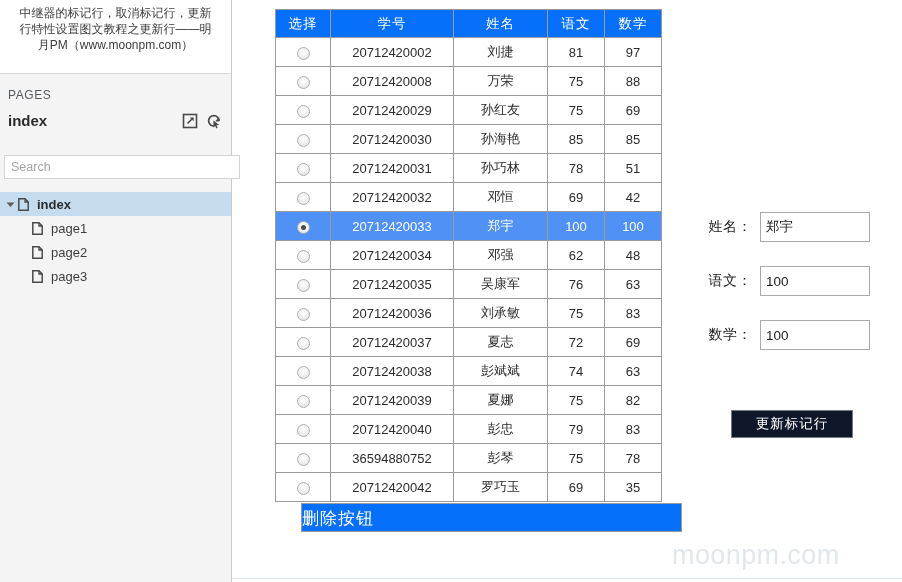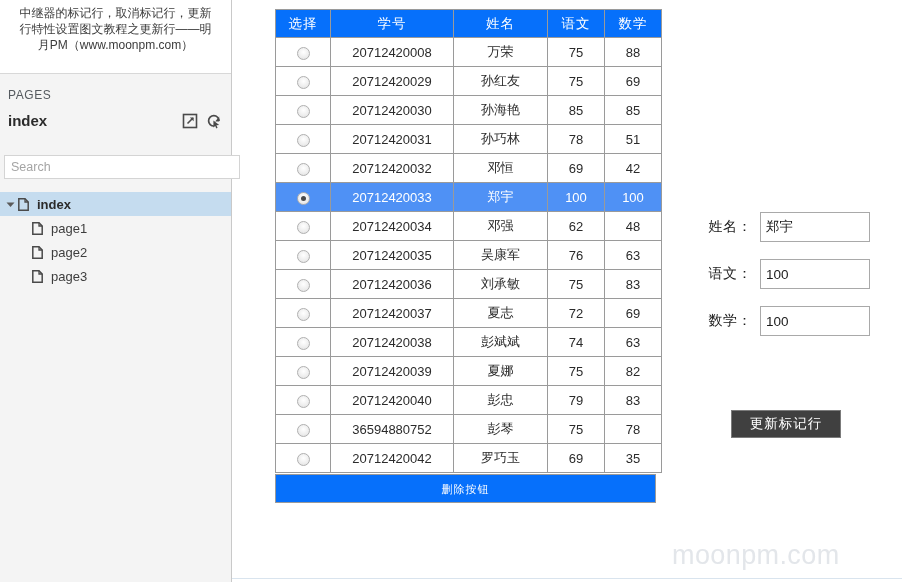--- a/index.html
+++ b/index.html
@@ -174,39 +174,40 @@
     border-radius: 50%;
     background: #4a4a4a;
   }
 
   #delete-button {
     width: 381px;
     height: 29px;
     margin-top: 1px;
     background: #0670fb;
     color: #ffffff;
-    font-size: 11px;
-    text-align: center;
+    font-size: 17px;
+    text-align: left;
     line-height: 29px;
     border: 1px solid #9a9a9a;
     cursor: pointer;
     letter-spacing: 1px;
+    margin-left: 26px;
   }
 
   
   #form-area {
     position: absolute;
     left: 700px; top: 212px;
     width: 200px;
   }
   .form-row {
     display: flex;
     align-items: center;
     height: 30px;
-    margin-bottom: 17px;
+    margin-bottom: 24px;
   }
   .form-label {
     width: 60px;
     text-align: right;
     font-size: 14px;
     color: #1c1c1c;
     padding-right: 8px;
     letter-spacing: 0.5px;
   }
   .form-input {
@@ -216,23 +217,23 @@
     background: #ffffff;
     font-size: 13.5px;
     color: #1a1a1a;
     padding: 0 5px;
     font-family: "Liberation Sans", sans-serif;
     outline: none;
   }
   #update-button {
     position: absolute;
     left: 31px; top: 198px;
-    width: 110px;
+    width: 122px;
     height: 28px;
-    background: #404040;
+    background: #0f172a;
     border: 1px solid #7b7b7b;
     color: #ffffff;
     font-size: 13.5px;
     line-height: 26px;
     text-align: center;
     cursor: pointer;
     letter-spacing: 1px;
   }
 
   #watermark {
@@ -355,20 +356,27 @@
           <th>选择</th>
           <th>学号</th>
           <th>姓名</th>
           <th>语文</th>
           <th>数学</th>
         </tr>
       </thead>
       <tbody id="table-body">
           <tr>
             <td><span class="radio"></span></td>
+            <td>20712420002</td>
+            <td>刘捷</td>
+            <td>81</td>
+            <td>97</td>
+          </tr>
+          <tr>
+            <td><span class="radio"></span></td>
             <td>20712420008</td>
             <td>万荣</td>
             <td>75</td>
             <td>88</td>
           </tr>
           <tr>
             <td><span class="radio"></span></td>
             <td>20712420029</td>
             <td>孙红友</td>
             <td>75</td>

